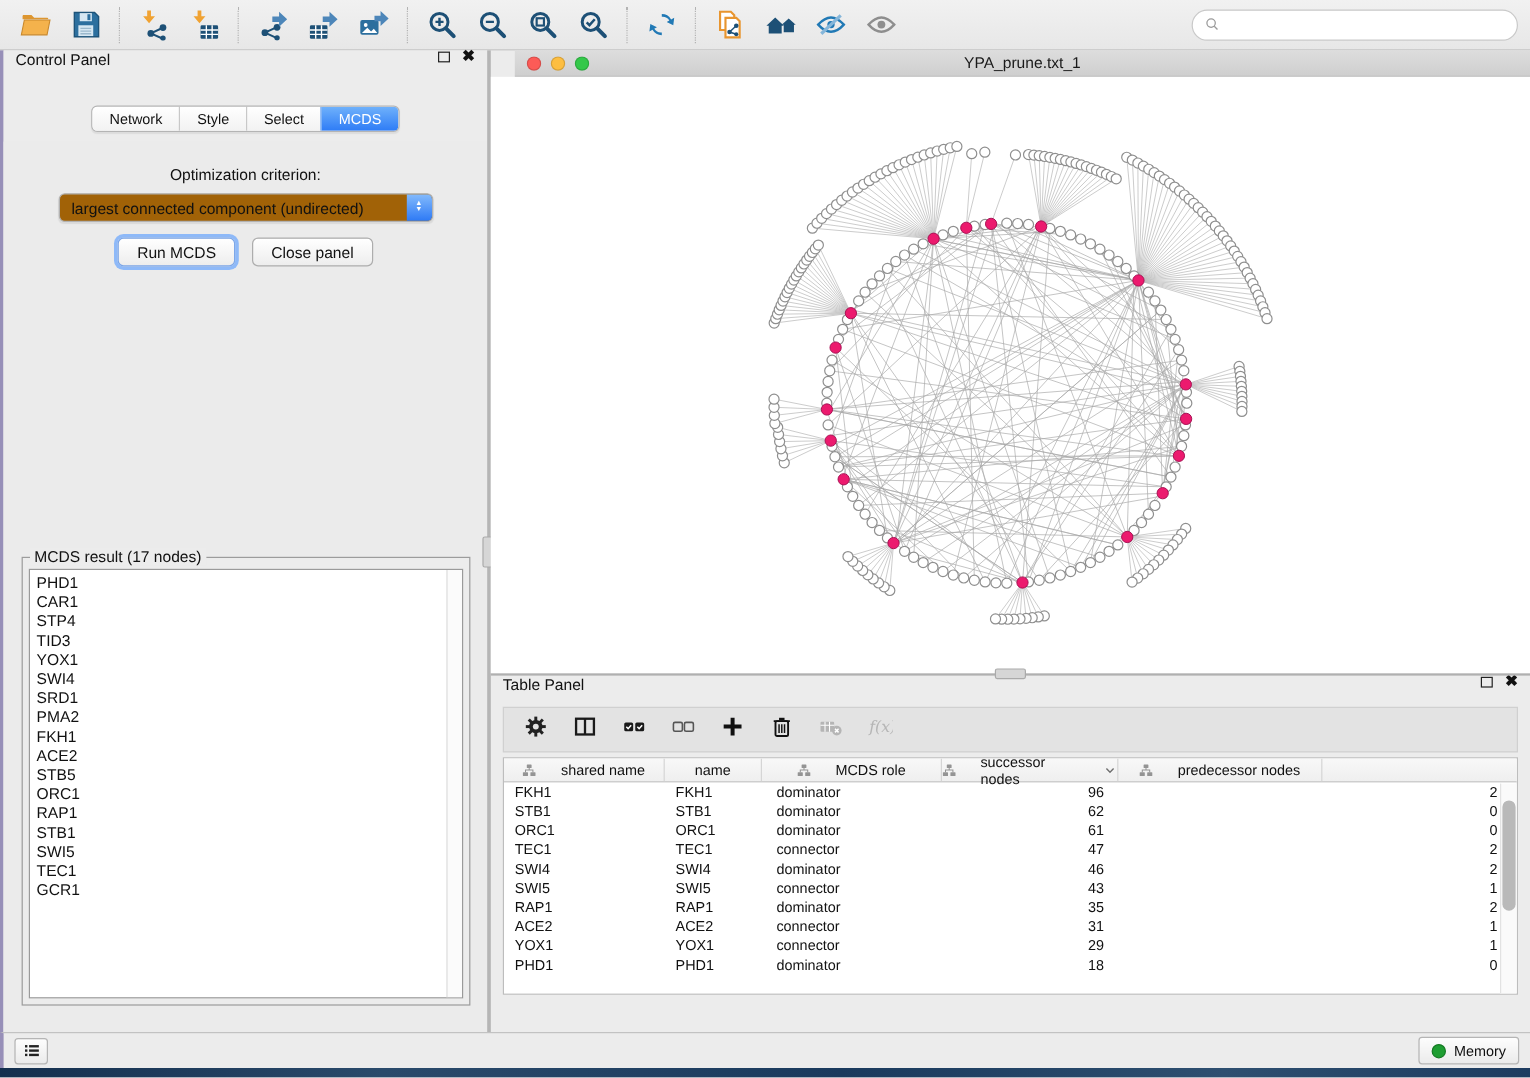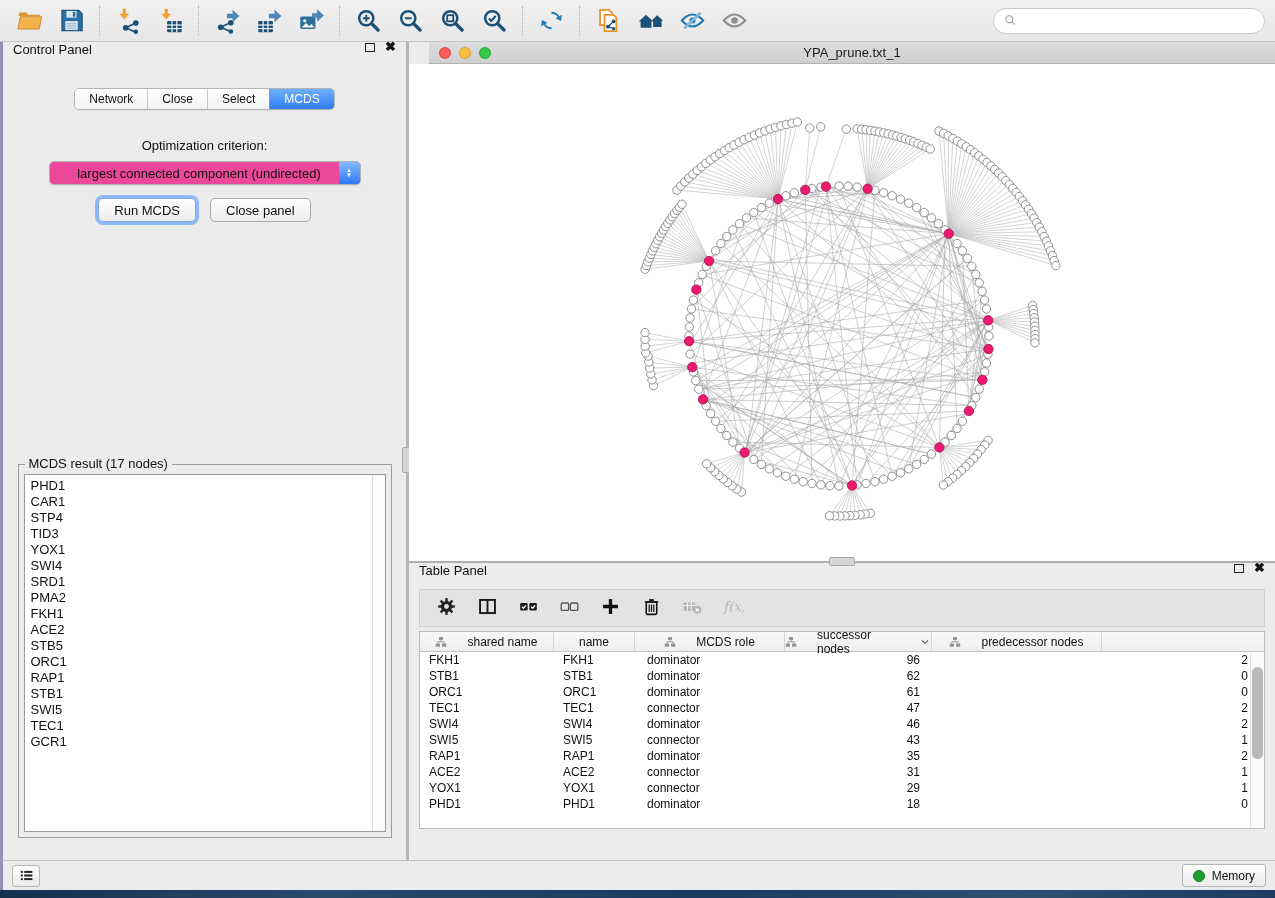--- a/index.html
+++ b/index.html
@@ -36,21 +36,21 @@
   .win-btns { margin-left:auto; display:flex; gap:10px; align-items:center; }
   .float-btn { width:10px; height:9px; border:1.5px solid #222; background:transparent; }
   .close-btn { font-size:13px; font-weight:bold; color:#111; line-height:10px; }
   .tabs-row { display:flex; justify-content:center; margin-top:20px; }
   .seg { display:inline-flex; border:1px solid #b4b4b4; border-radius:5px; overflow:hidden; background:#fff; box-shadow:0 1px 1px rgba(0,0,0,.07); }
   .seg-item { padding:3px 14px; font-size:12px; background:linear-gradient(#ffffff,#f2f2f2); border-left:1px solid #c8c8c8; color:#111; white-space:nowrap; }
   .seg-item:first-child { border-left:none; }
   .seg-item.sel { background:linear-gradient(#6fb1fb,#2e7cf6); color:#fff; border-left-color:#5a9bf0; }
   .cp-body { flex:1; margin-top:8px; display:flex; flex-direction:column; align-items:center; background:#ebebeb; }
   .opt-label { margin-top:20px; font-size:13px; }
-  .dropdown { margin-top:8px; width:312px; height:24px; background:#ec4899; border:1px solid #b2b2b2; border-radius:5px; display:flex; align-items:center; box-shadow:0 1px 1px rgba(0,0,0,.08);text-align:center; }
+  .dropdown { margin-top:8px; width:312px; height:24px; background:#a16207; border:1px solid #b2b2b2; border-radius:5px; display:flex; align-items:center; box-shadow:0 1px 1px rgba(0,0,0,.08); }
   .dd-text { flex:1; font-size:13px; padding-left:10px; white-space:nowrap; }
   .dd-stepper { width:21px; align-self:stretch; border-radius:0 4px 4px 0; background:linear-gradient(#83bafc,#2e7af5); color:#fff; display:flex; flex-direction:column; align-items:center; justify-content:center; font-size:6px; line-height:5px; }
   .btn-row { margin-top:13px; display:flex; gap:14px; }
   .push-btn { height:24px; padding:0 15px; font-size:13px; background:linear-gradient(#ffffff,#ededed); border:1px solid #adadad; border-radius:5px; color:#111; }
   .push-btn.focused { box-shadow:0 0 0 3px rgba(92,158,255,.65); border-color:#7da7e8; }
   .spacer { flex:1; }
   .result-fieldset { width:374px; height:374px; border:1px solid #9c9c9c; position:relative; margin-bottom:22px; background:#ececec; }
   .result-legend { position:absolute; top:-9px; left:6px; background:#ececec; padding:0 4px; font-size:13px; }
   .listbox { position:absolute; left:5px; right:5px; top:9px; bottom:5px; background:#fff; border:1px solid #9a9a9a; display:flex; }
   .list-items { flex:1; padding:3px 0 0 6px; font-size:13px; line-height:16px; }
@@ -313,21 +313,21 @@
     <div class="panel-header">
       <span>Control Panel</span>
       <span class="win-btns">
         <span class="float-btn"></span>
         <span class="close-btn">✖</span>
       </span>
     </div>
     <div class="tabs-row">
       <div class="seg" id="cp-tabs">
           <div class="seg-item">Network</div>
-          <div class="seg-item">Close</div>
+          <div class="seg-item">Style</div>
           <div class="seg-item">Select</div>
           <div class="seg-item sel">MCDS</div>
         </div>
     </div>
     <div class="cp-body">
       <div class="opt-label">Optimization criterion:</div>
       <div class="dropdown">
         <span class="dd-text">largest connected component (undirected)</span>
         <span class="dd-stepper">
             <span>▲</span>

